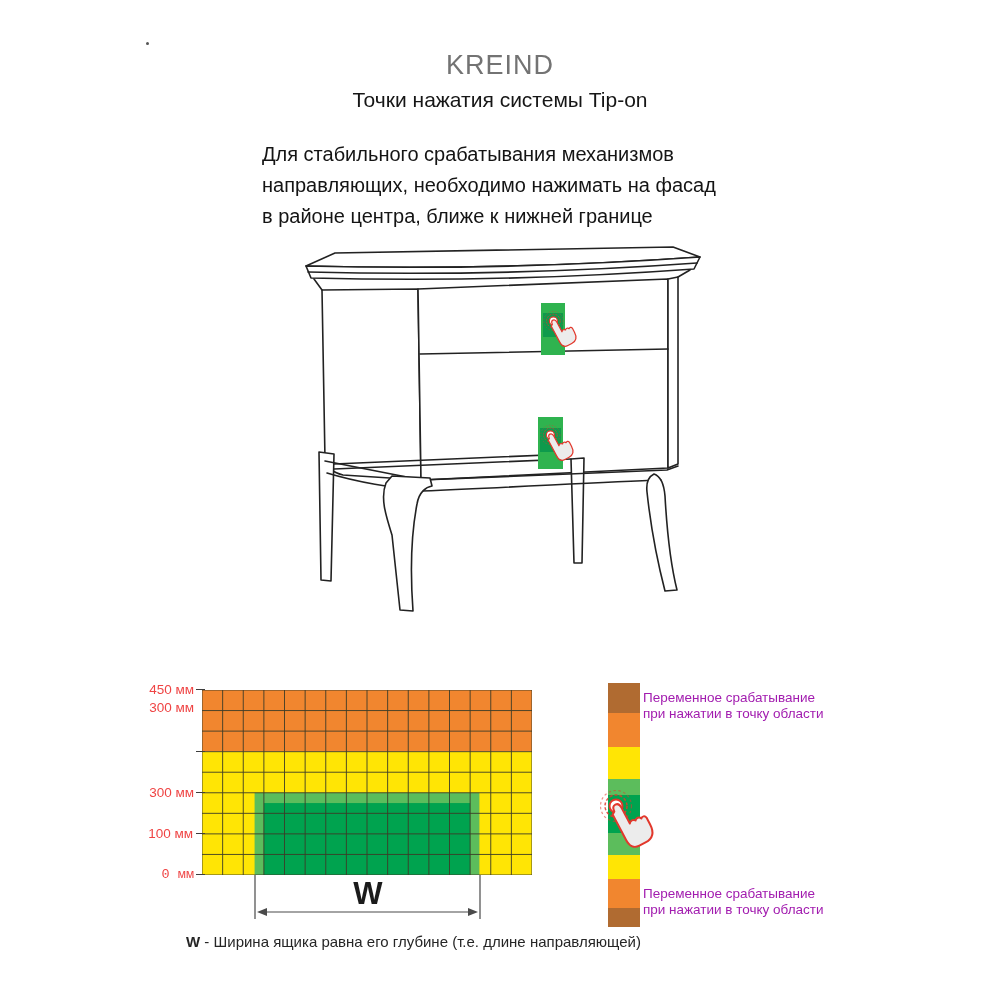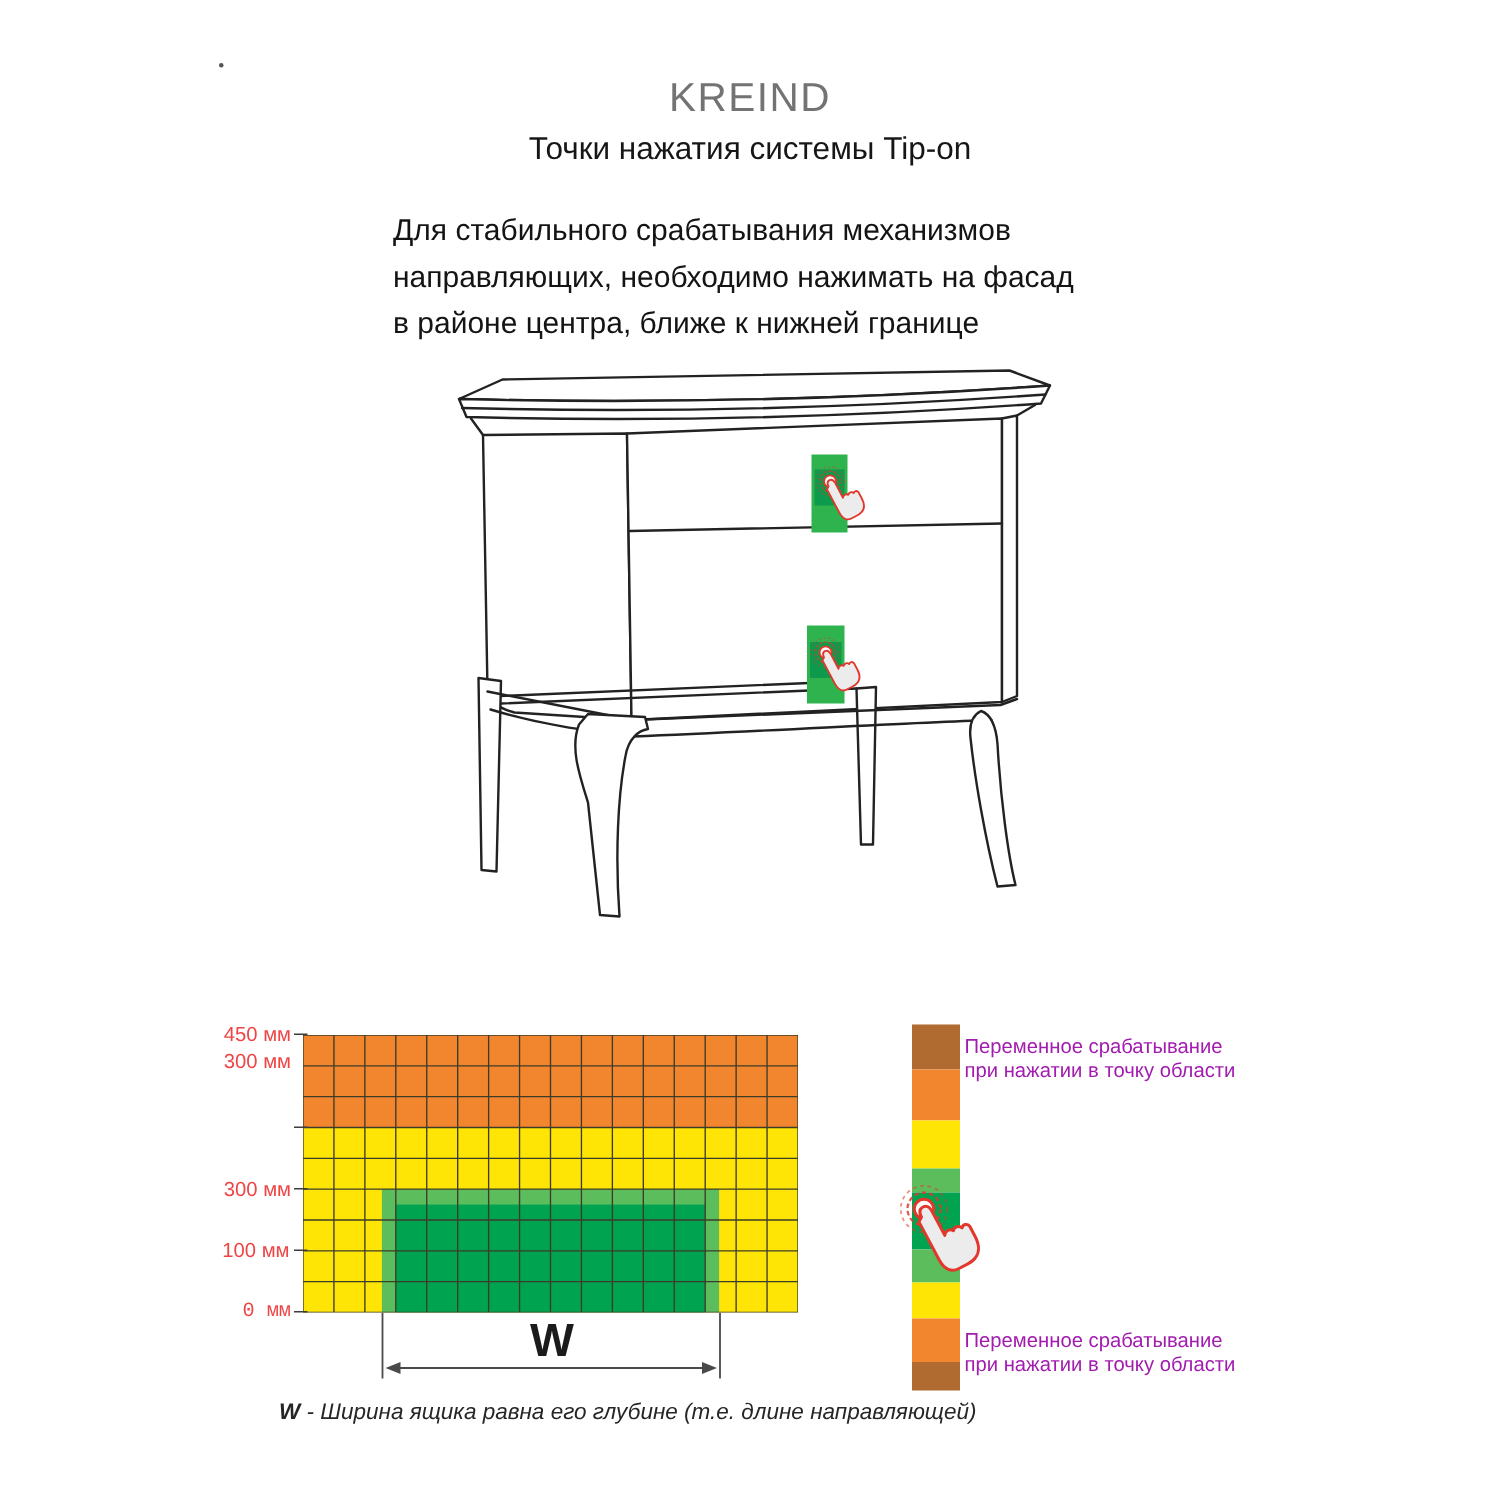--- a/index.html
+++ b/index.html
@@ -17,21 +17,21 @@
   .grid-svg{left:202px;top:690px;}
   .tick-label{width:58px;text-align:right;font-size:13.5px;color:#ef4444;height:16px;line-height:16px;}
   .tick-line{width:9px;height:0;border-top:1.3px solid #3d3d3d;}
   .t450{left:136px;top:682px;} .l450{left:196px;top:689px;}
   .t300{left:136px;top:700px;} .l300{left:196px;top:751px;}
   .t200{left:136px;top:785px;} .l200{left:196px;top:792px;}
   .t100{left:135px;top:826px;} .l100{left:196px;top:833px;}
   .t0{left:136px;top:867px;font-family:Liberation Mono, monospace;}   .l0{left:196px;top:874px;}
   .wdim-svg{left:202px;top:875px;}
   .w-label{left:330px;top:876px;width:76px;text-align:center;font-size:31px;font-weight:bold;color:#1b1b1b;}
-  .caption{left:186px;top:933px;font-size:15px;color:#262626;font-style:italic;}
+  .caption{left:186px;top:933px;font-size:15px;color:#262626;}
   .caption b{font-weight:bold;}
   
   .legend-bar{left:608px;top:683px;width:32px;display:flex;flex-direction:column;}
   .legend-icon{left:584px;top:776px;}
   .legend-text{font-size:13.5px;line-height:16px;color:#a21caf;}
   .lt-top{left:643px;top:690px;}
   .lt-mid{left:662px;top:795px;}
   .lt-bot{left:643px;top:886px;}
 </style>
 </head>

